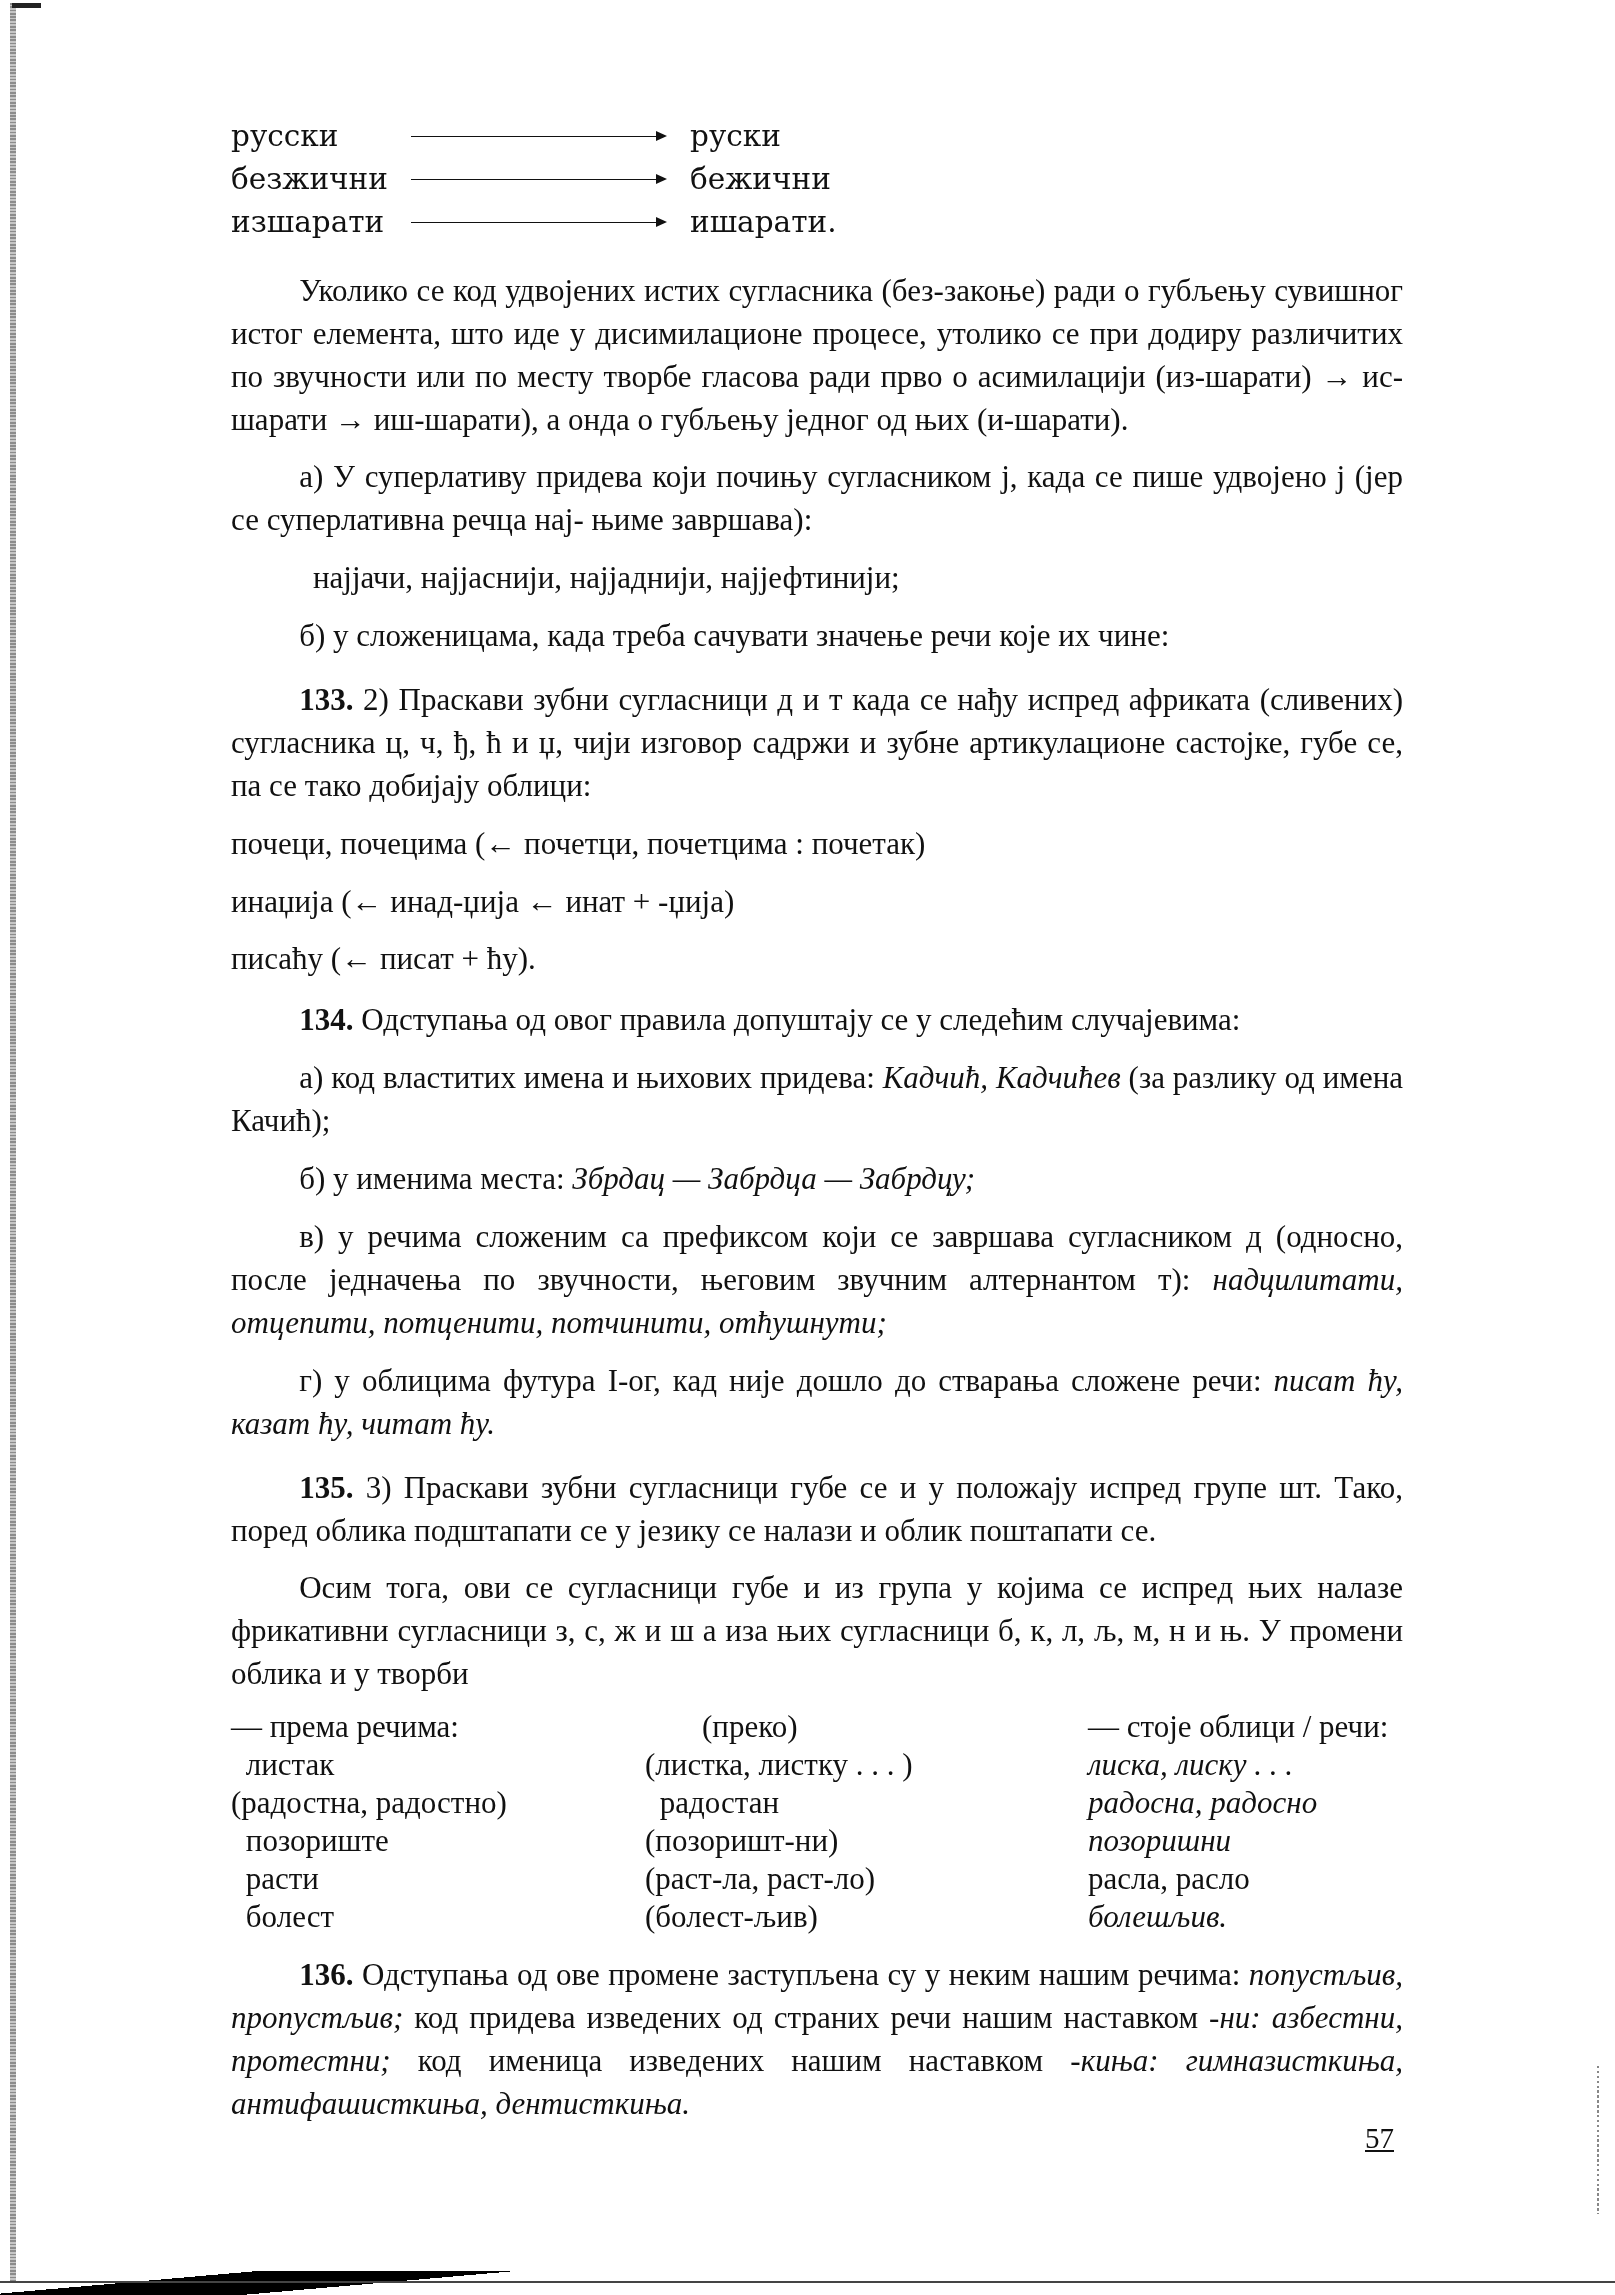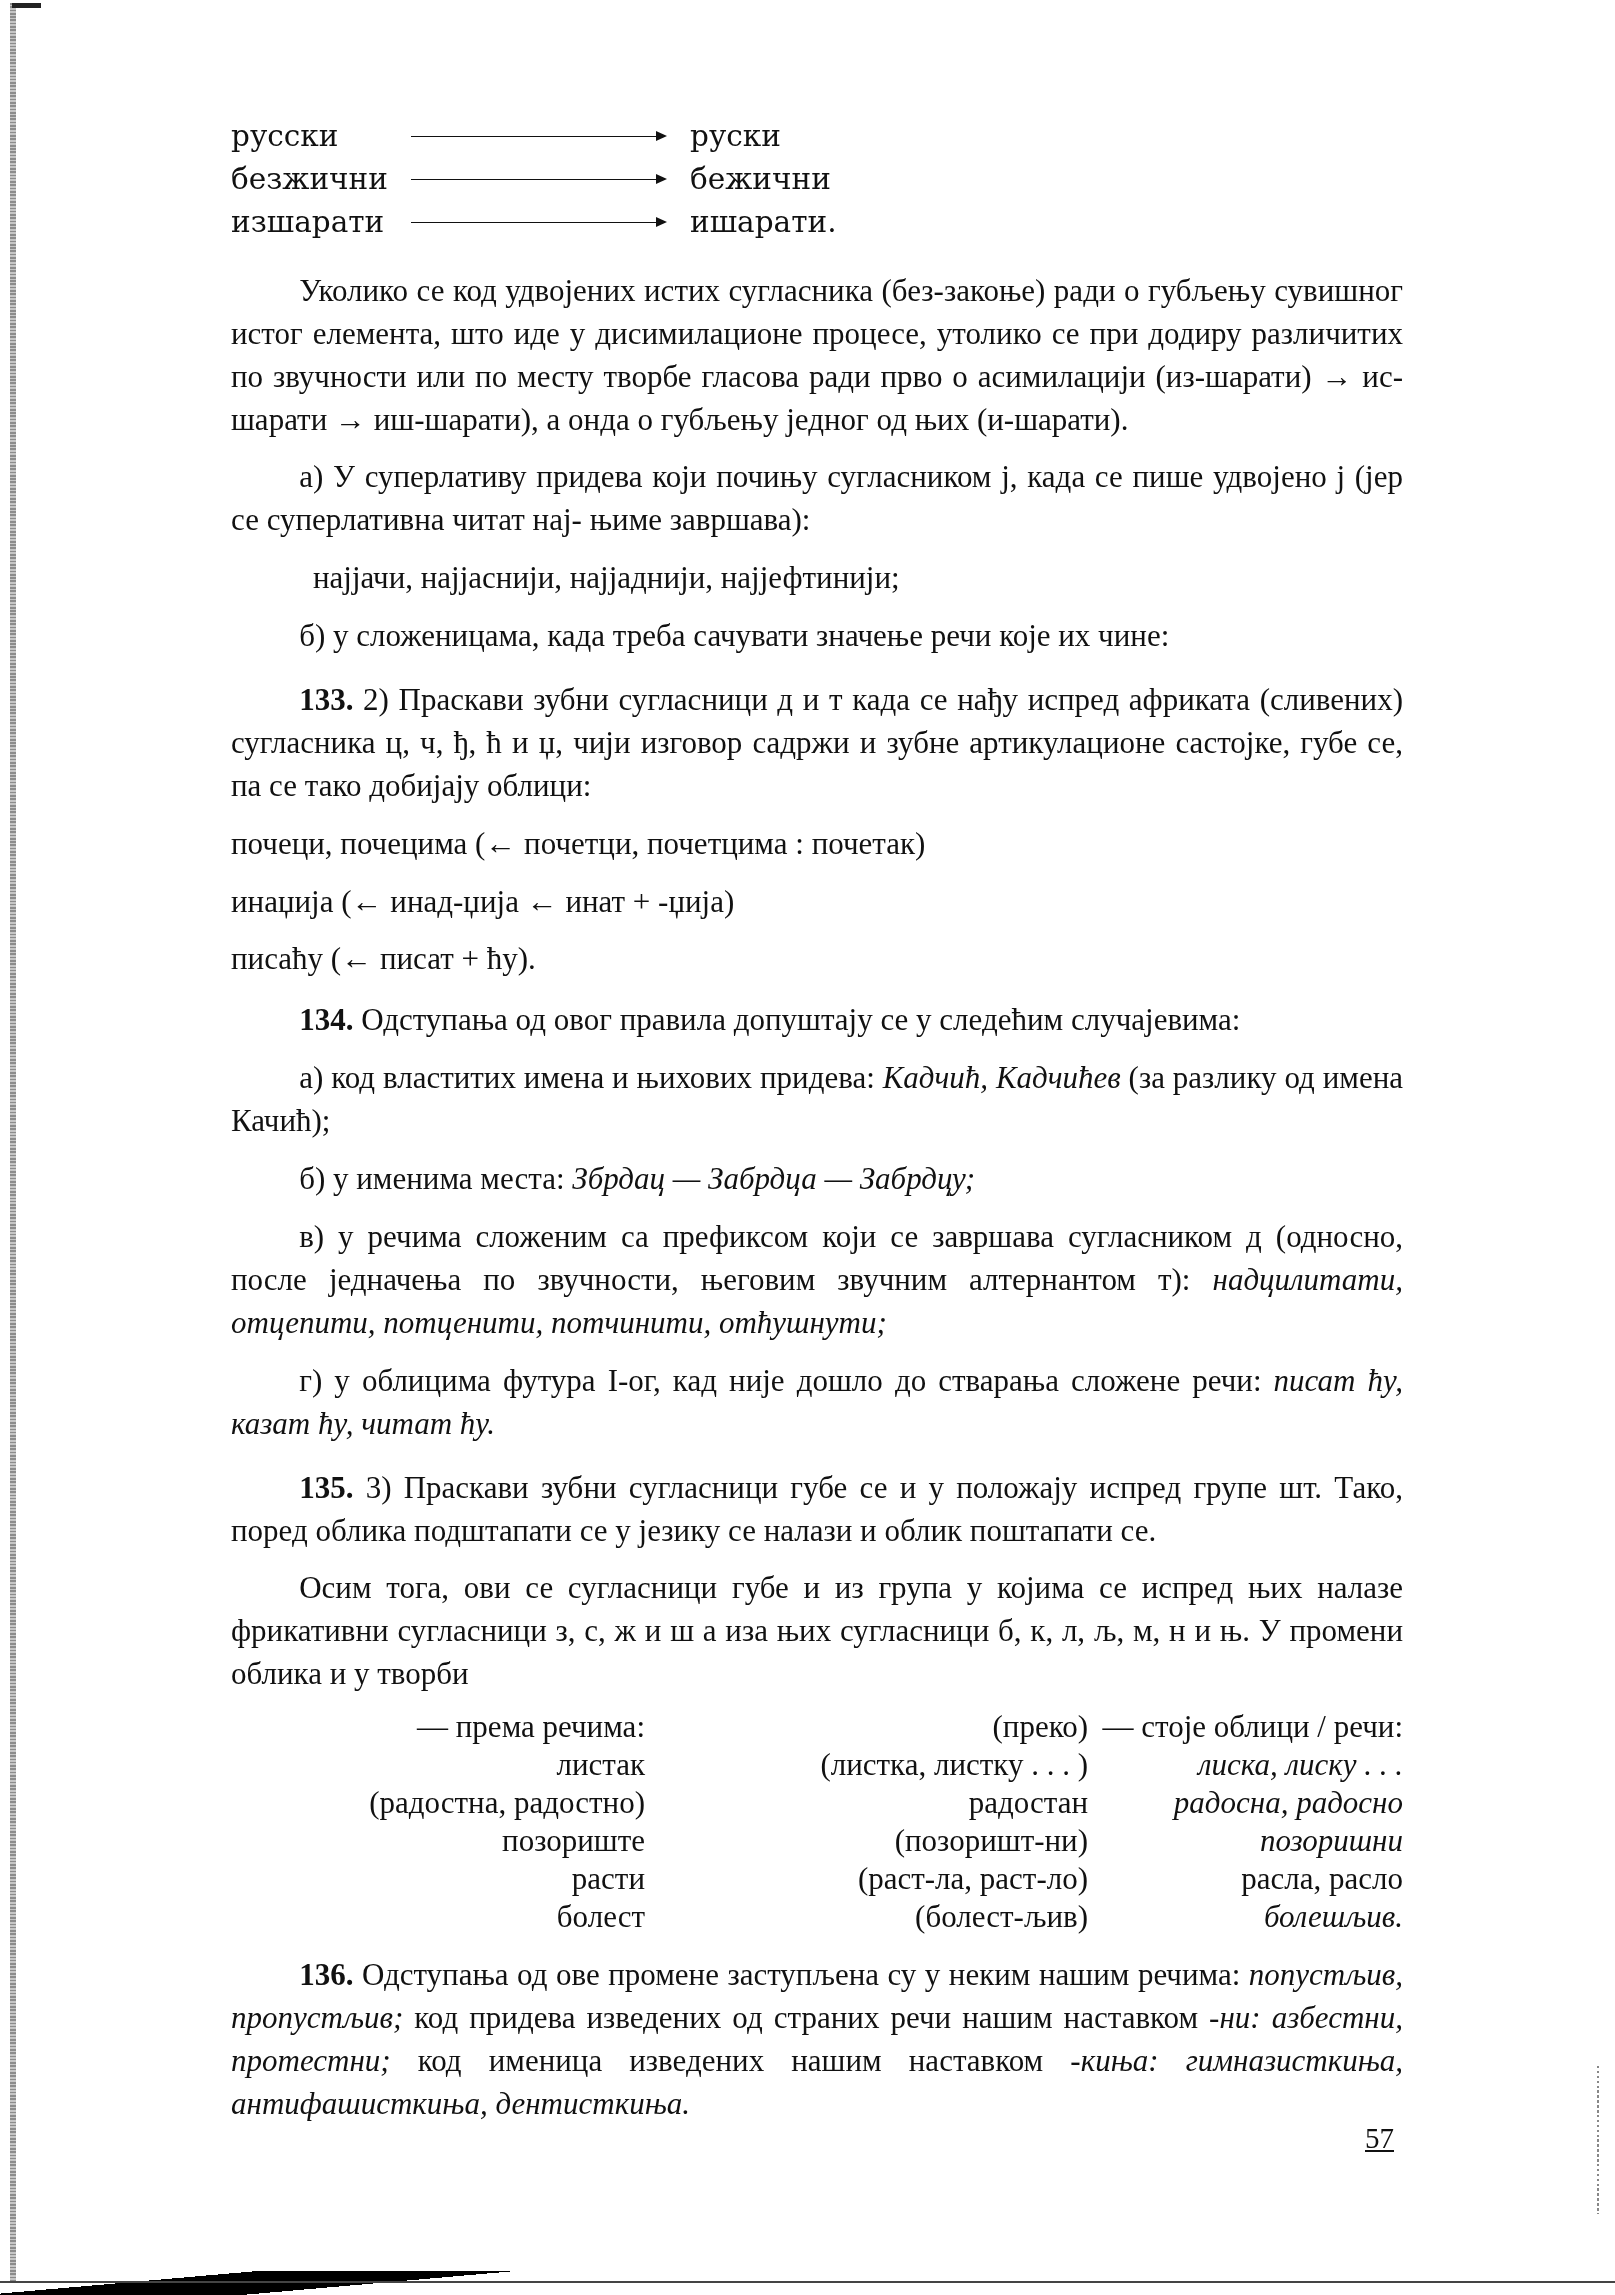--- a/index.html
+++ b/index.html
@@ -14,21 +14,21 @@
   .tr { display: grid; grid-template-columns: 164px 295px auto; align-items: center; height: 43px; font-family: "DejaVu Serif", serif; font-size: 29.5px; }
   .arrow { position: relative; height: 1.6px; background: #111; margin-left: 16.4px; margin-right: 24.6px; }
   .arrow::after { content: ""; position: absolute; right: -1.6px; top: -4.9px; border-left: 11.5px solid #111; border-top: 5.7px solid transparent; border-bottom: 5.7px solid transparent; }
   p { margin: 0; text-align: justify; text-indent: 0; }
   .ind { text-indent: 2.2em; }
   .gap { margin-top: 14.8px; }
   .num { font-weight: bold; }
   .spaced { letter-spacing: 0.22em; }
   i { }
   .words-table { display: grid; grid-template-columns: 414px 443px auto; margin-top: 13px; }
-  .words-table div { height: 38px; line-height: 38px; text-align: right; }
+  .words-table div { height: 38px; line-height: 38px; }
   .pagenum { position: absolute; left: 1365px; top: 2122px; font-size: 29px; font-family: "Liberation Serif", serif; text-decoration: underline; }
 </style>
 </head>
 <body>
 
 <div class="page">
   <div class="scan-left"></div>
   <div class="scan-topcorner"></div>
   <div class="scan-bottom"></div>
   <div class="scan-bottom2"></div>
@@ -49,21 +49,21 @@
       <div class="tr">
         <span>изшарати</span>
         <span class="arrow"></span>
         <span>ишарати.</span>
       </div>
     </div>
 
     <p class="ind gap" style="margin-top:24.6px">Уколико се код удвојених истих сугласника (без-закоње) ради о губљењу сувишног истог елемента, што иде у дисимилационе процесе, утолико се при додиру различитих по звучности или по месту творбе гласова ради прво о асимилацији (из-шарати) → ис-шарати → иш-шарати), а онда о губљењу једног од њих (и-шарати).</p>
 
 
-    <p class="ind gap">а) У суперлативу придева који почињу сугласником ј, када се пише удвојено ј (јер се суперлативна читат нај- њиме завршава):</p>
+    <p class="ind gap">а) У суперлативу придева који почињу сугласником ј, када се пише удвојено ј (јер се суперлативна речца нај- њиме завршава):</p>
     <p class="gap" style="padding-left:82px">најјачи, најјаснији, најјаднији, најјефтинији;</p>
     <p class="ind gap">б) у сложеницама, када треба сачувати значење речи које их чине:</p>
 
     <p class="ind gap" style="margin-top:21px"><span class="num">133.</span><span> 2) Праскави зубни сугласници д и т када се нађу испред африката (сливених) сугласника ц, ч, ђ, ћ и џ, чији изговор садржи и зубне артикулационе састојке, губе се, па се тако добијају облици:</span></p>
     <p class="gap">почеци, почецима (← почетци, почетцима : почетак)</p>
     <p class="gap">инаџија (← инад-џија ← инат + -џија)</p>
     <p class="gap">писаћу (← писат + ћу).</p>
 
     <p class="ind gap" style="margin-top:18px"><span class="num">134.</span><span> Одступања од овог правила допуштају се у следећим случајевима:</span></p>
     <p class="ind gap"><span>а) код властитих имена и њихових придева: </span><i>Кадчић, Кадчићев</i><span> (за разлику од имена Качић);</span></p>

